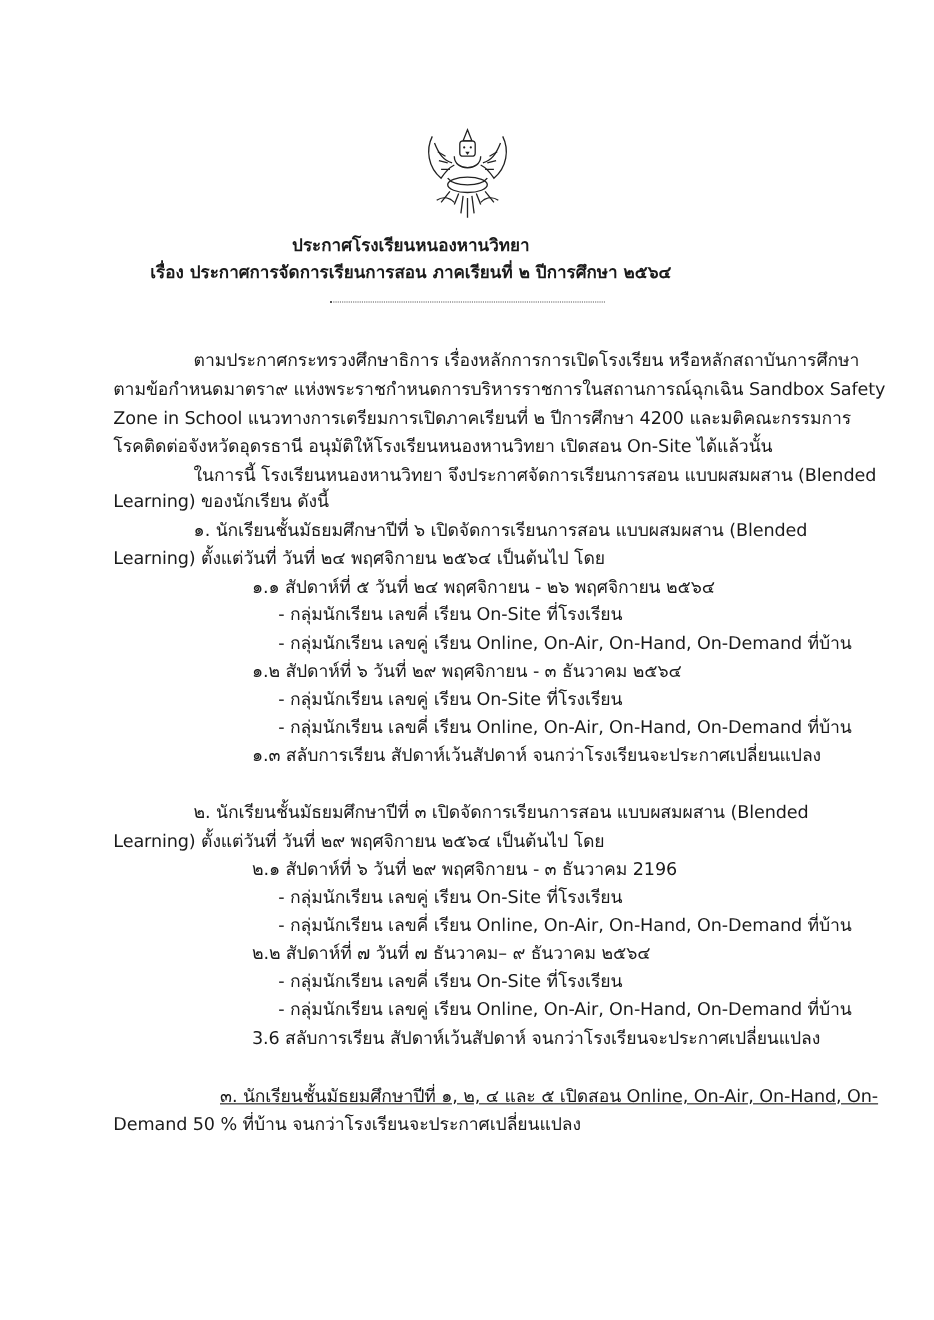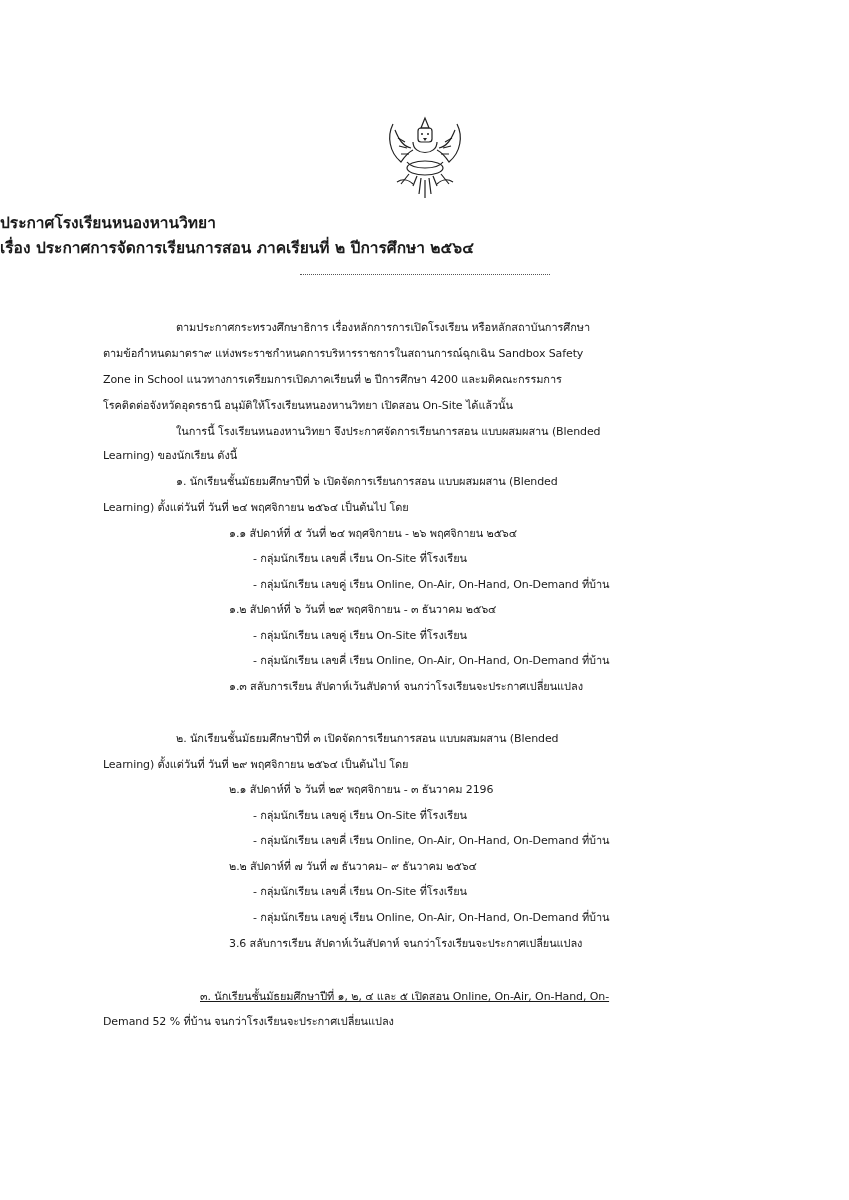--- a/index.html
+++ b/index.html
@@ -5,31 +5,31 @@
   html, body { margin: 0; padding: 0; background: #ffffff; }
   body {
     width: 849px; height: 1200px; position: relative; overflow: hidden;
     font-family: "DejaVu Sans", "Liberation Sans", sans-serif;
     color: #1a1a1a;
   }
   .emblem {
     position: absolute; left: 383px; top: 112px; width: 84px; height: 88px;
   }
   .title {
-    position: absolute; left: 0; width: 747px; text-align: left;
+    position: absolute; left: 0; width: 747px; text-align: center;
     font-weight: bold; font-size: 15.5px; line-height: 22px;
   }
   .title1 { top: 212px; }
   .title2 { top: 237px; }
   .dots {
     position: absolute; top: 260px; left: 300px; width: 250px; height: 14px;
     border-bottom: 1px dotted #555; overflow: hidden;
   }
   .line {
-    position: absolute; white-space: nowrap; font-size: 11px; line-height: 22px;
+    position: absolute; white-space: nowrap; font-size: 16px; line-height: 22px;
     letter-spacing: -0.1px;
   }
 </style>
 </head>
 <body>
 
 <div class="emblem">
   <svg width="84" height="88" viewBox="0 0 84 88">
     <g fill="none" stroke="#222" stroke-width="1.2">
       <path d="M10 12 C4 24 6 40 18 50 C22 44 26 40 30 38"></path>
@@ -80,13 +80,13 @@
 <div class="line" style="left:103px; top:754px;">Learning) ตั้งแต่วันที่ วันที่ ๒๙  พฤศจิกายน ๒๕๖๔ เป็นต้นไป  โดย</div>
 <div class="line" style="left:229px; top:779px;">๒.๑ สัปดาห์ที่ ๖ วันที่  ๒๙  พฤศจิกายน - ๓ ธันวาคม 2196</div>
 <div class="line" style="left:253px; top:805px;">- กลุ่มนักเรียน เลขคู่  เรียน  On-Site ที่โรงเรียน</div>
 <div class="line" style="left:253px; top:830px;">- กลุ่มนักเรียน เลขคี่  เรียน  Online, On-Air, On-Hand, On-Demand ที่บ้าน</div>
 <div class="line" style="left:229px; top:856px;">๒.๒ สัปดาห์ที่ ๗ วันที่ ๗ ธันวาคม– ๙ ธันวาคม ๒๕๖๔</div>
 <div class="line" style="left:253px; top:881px;">- กลุ่มนักเรียน เลขคี่  เรียน  On-Site ที่โรงเรียน</div>
 <div class="line" style="left:253px; top:907px;">- กลุ่มนักเรียน เลขคู่  เรียน  Online, On-Air, On-Hand, On-Demand ที่บ้าน</div>
 <div class="line" style="left:229px; top:933px;">3.6 สลับการเรียน สัปดาห์เว้นสัปดาห์ จนกว่าโรงเรียนจะประกาศเปลี่ยนแปลง</div>
 
 <div class="line" style="left:200px; top:986px;text-decoration:underline;">๓. นักเรียนชั้นมัธยมศึกษาปีที่ ๑, ๒, ๔ และ ๕  เปิดสอน Online, On-Air, On-Hand, On-</div>
-<div class="line" style="left:103px; top:1011px;">Demand 52 %   ที่บ้าน จนกว่าโรงเรียนจะประกาศเปลี่ยนแปลง</div>
+<div class="line" style="left:103px; top:1011px;">Demand 50 %   ที่บ้าน จนกว่าโรงเรียนจะประกาศเปลี่ยนแปลง</div>
 
 </body></html>

